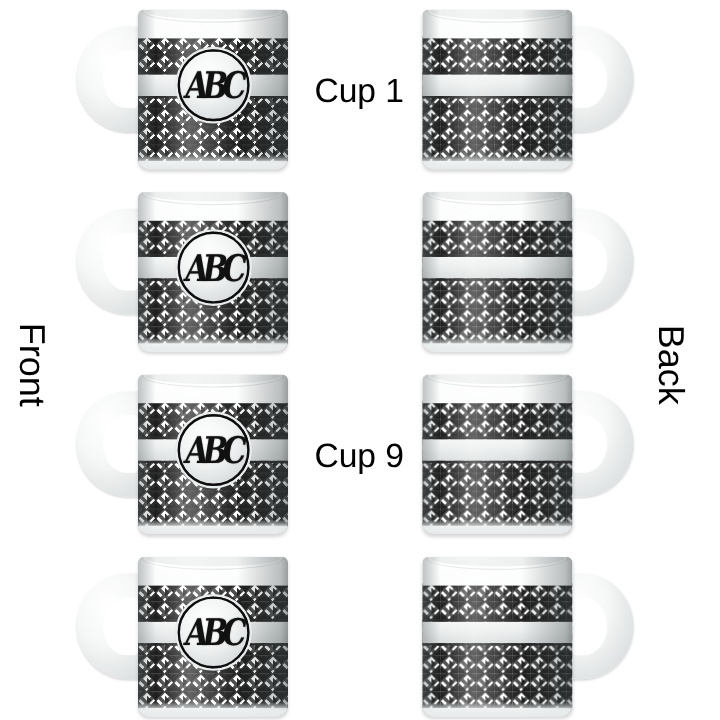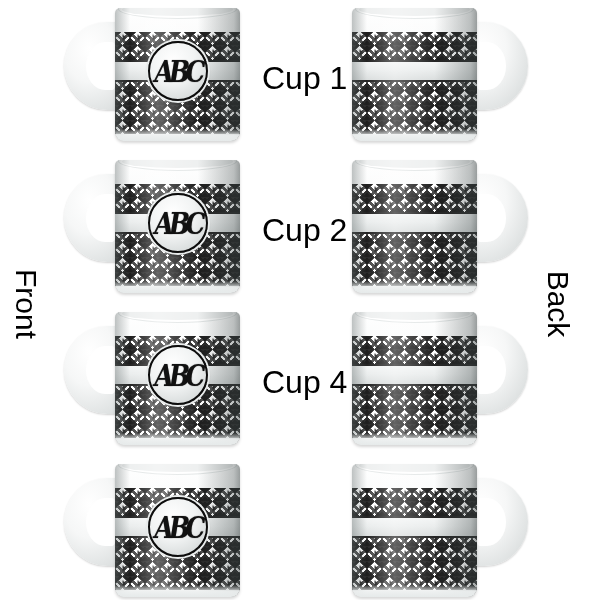--- a/index.html
+++ b/index.html
@@ -21,21 +21,21 @@
     letter-spacing:0px;
     white-space:nowrap;
     transform-origin:50% 50%;
   }
   #front-label{ left:-9px; top:287px; transform:rotate(90deg); }
   #back-label { left:525px; top:287px; transform:rotate(90deg); }
 
   
   .cup-label{
     position:absolute;
-    font-size:32px;
+    font-size:28px;
     color:#000;
     white-space:nowrap;
     left:262px;
   }
 
   
   .mug-row{position:absolute;left:0;width:585px;height:150px;}
 
   
   .mug{position:absolute;width:180px;height:150px;}
@@ -226,21 +226,20 @@
         <div class="band"></div>
         <div class="medallion">
           <span class="monogram">ABC</span>
         </div>
         <div class="rim"></div>
         <div class="shade"></div>
         <div class="foot"></div>
       </div>
     </div>
 
-    <div class="cup-label" style="top: 60px;">Cup 2</div>
 
     <div class="mug back">
       <div class="handle"></div>
       <div class="body">
         <div class="print"></div>
         <div class="band"></div>
         <div class="rim"></div>
         <div class="shade"></div>
         <div class="foot"></div>
       </div>
@@ -257,21 +256,21 @@
         <div class="band"></div>
         <div class="medallion">
           <span class="monogram">ABC</span>
         </div>
         <div class="rim"></div>
         <div class="shade"></div>
         <div class="foot"></div>
       </div>
     </div>
 
-    <div class="cup-label" style="top: 60px;">Cup 4</div>
+    <div class="cup-label" style="top: 60px;">Cup 9</div>
 
     <div class="mug back">
       <div class="handle"></div>
       <div class="body">
         <div class="print"></div>
         <div class="band"></div>
         <div class="rim"></div>
         <div class="shade"></div>
         <div class="foot"></div>
       </div>

